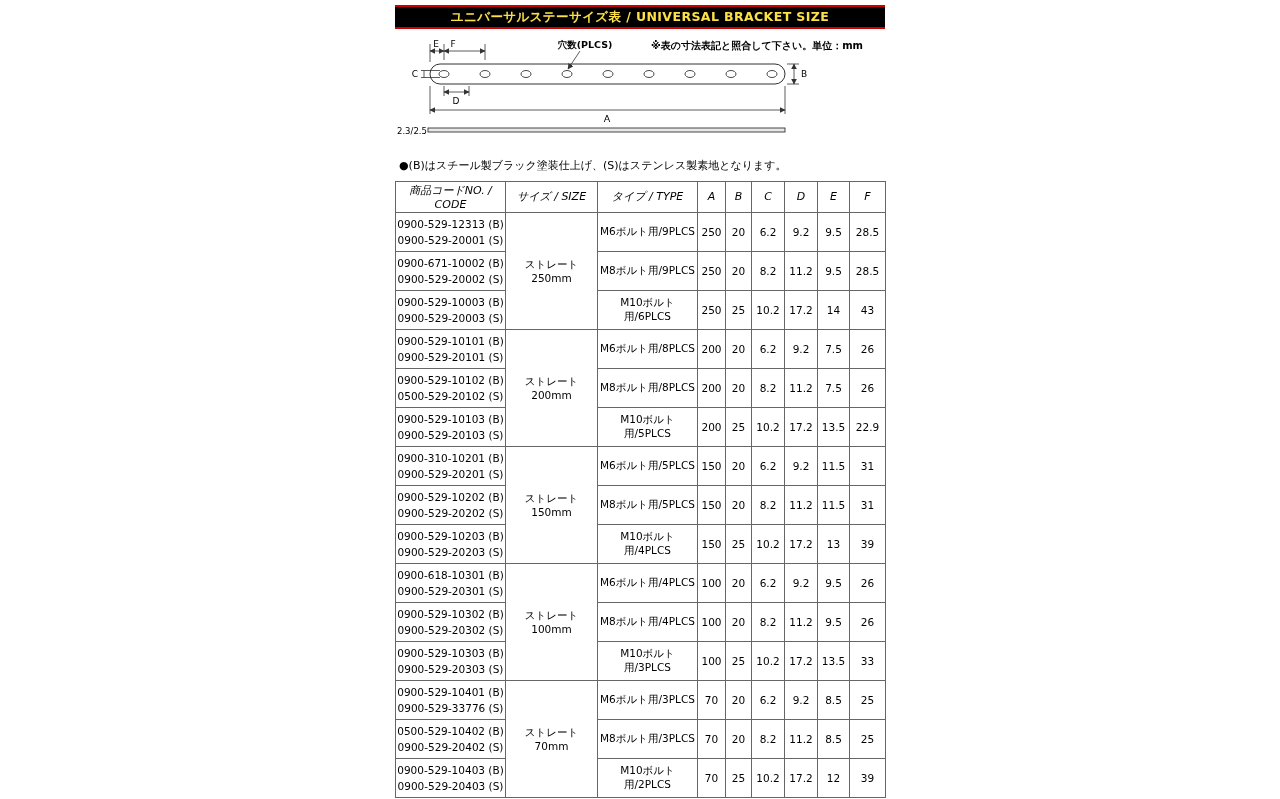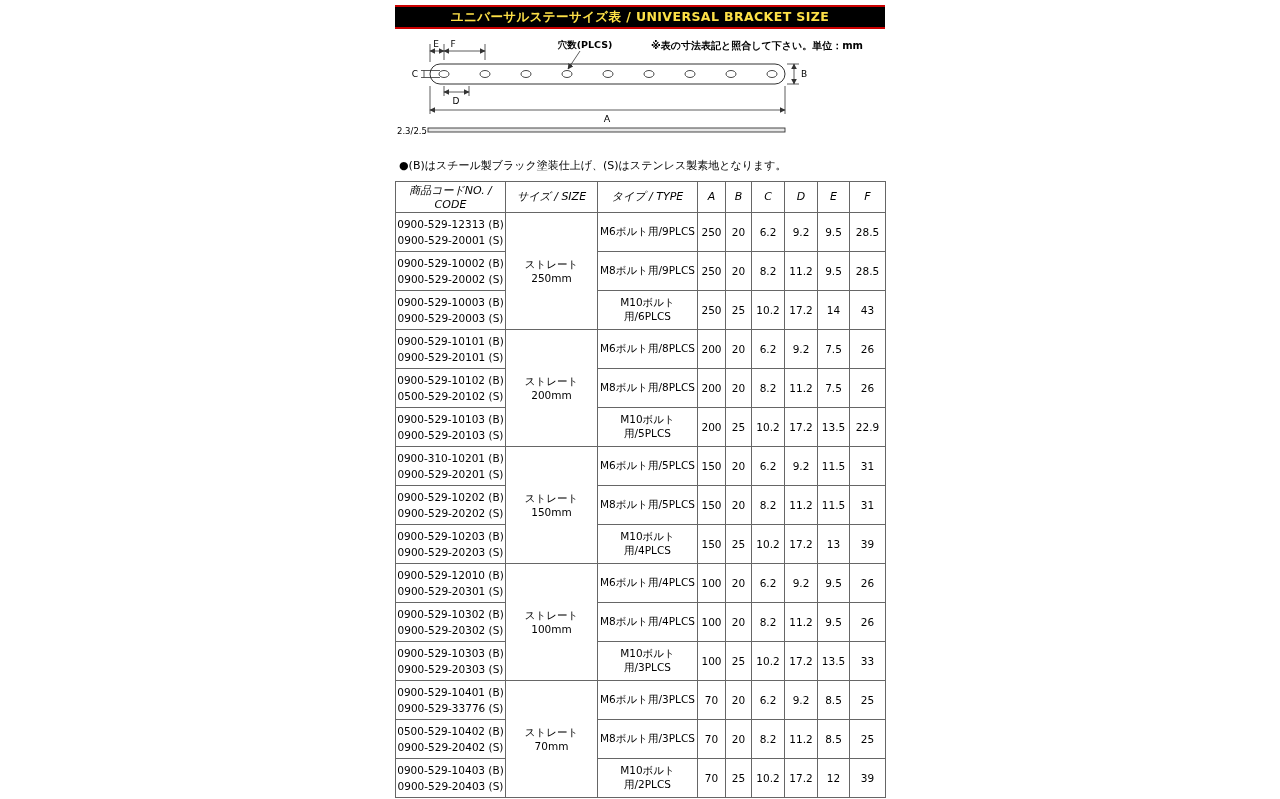--- a/index.html
+++ b/index.html
@@ -157,21 +157,21 @@
           <td class="col-type">M6ボルト用/9PLCS</td>
           <td class="col-a">250</td>
           <td class="col-b">20</td>
           <td class="col-c">6.2</td>
           <td class="col-d">9.2</td>
           <td class="col-e">9.5</td>
           <td class="col-f">28.5</td>
         </tr>
         <tr>
           <td class="col-code">
-            <div>0900-529-10002 (B)</div>
+            <div>0900-671-10002 (B)</div>
             <div>0900-529-20002 (S)</div>
           </td>
           <td class="col-type">M8ボルト用/9PLCS</td>
           <td class="col-a">250</td>
           <td class="col-b">20</td>
           <td class="col-c">8.2</td>
           <td class="col-d">11.2</td>
           <td class="col-e">9.5</td>
           <td class="col-f">28.5</td>
         </tr>
@@ -263,21 +263,21 @@
           <td class="col-type">M10ボルト用/4PLCS</td>
           <td class="col-a">150</td>
           <td class="col-b">25</td>
           <td class="col-c">10.2</td>
           <td class="col-d">17.2</td>
           <td class="col-e">13</td>
           <td class="col-f">39</td>
         </tr>
         <tr>
           <td class="col-code">
-            <div>0900-529-12010 (B)</div>
+            <div>0900-618-10301 (B)</div>
             <div>0900-529-20301 (S)</div>
           </td>
           <td rowspan="3" class="col-size">ストレート100mm</td>
           <td class="col-type">M6ボルト用/4PLCS</td>
           <td class="col-a">100</td>
           <td class="col-b">20</td>
           <td class="col-c">6.2</td>
           <td class="col-d">9.2</td>
           <td class="col-e">9.5</td>
           <td class="col-f">26</td>

